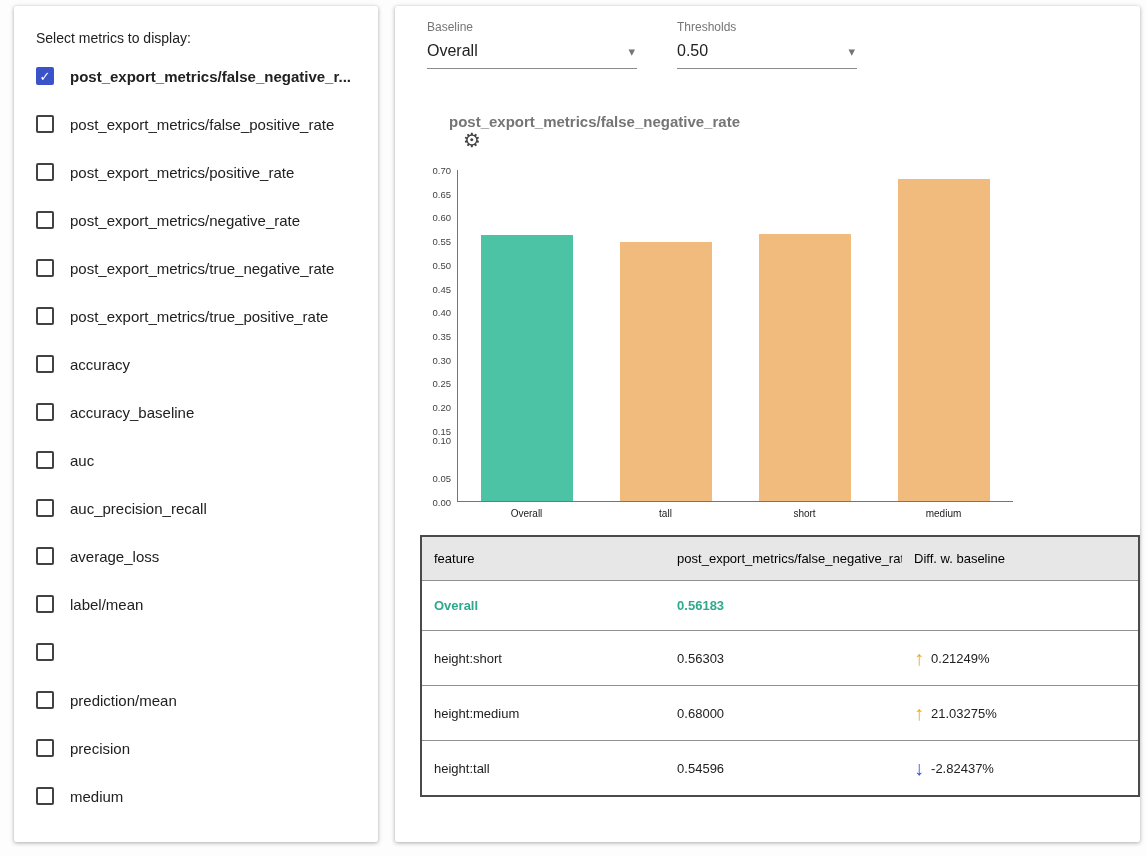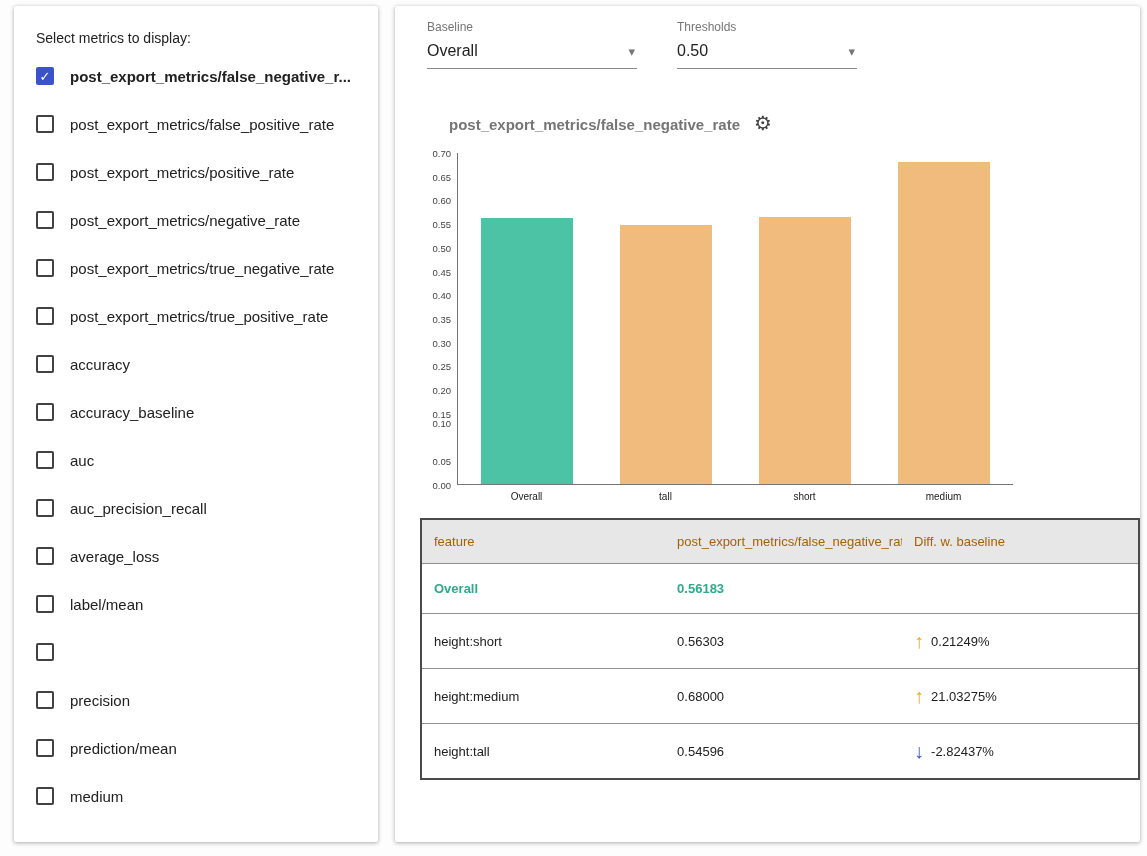--- a/index.html
+++ b/index.html
@@ -42,21 +42,21 @@
     font-size:16px; color:#212121;
     border-bottom:1px solid #8a8a8a;
     padding:3px 2px 8px 0;
     cursor:pointer;
   }
   .control.baseline .control-value { width:210px; }
   .control.thresholds .control-value { width:180px; }
   .dd-arrow { color:#757575; font-size:13px; }
 
   
-  .chart-header { margin:44px 0 16px 42px; display:flex; align-items:flex-end; }
+  .chart-header { margin:44px 0 16px 42px; display:flex; align-items:flex-start;flex-direction:column; }
   .chart-title { font-size:15px; font-weight:bold; color:#757575; }
   .gear { font-size:20px; color:#424242; margin-left:14px; cursor:pointer; line-height:1; }
   .chart { display:flex; margin:20px 0 0 12px; }
   .y-axis { position:relative; width:38px; height:332px; flex:0 0 38px; }
   .ytick {
     position:absolute; right:6px; transform:translateY(50%);
     font-size:9.5px; color:#424242;
   }
   .plot-wrap { }
   .plot {
@@ -71,21 +71,21 @@
 
   
   .metrics-table {
     width:720px; margin:16px 0 0 13px;
     border-collapse:collapse;
     border:2px solid #4a4a4a;
     table-layout:fixed;
   }
   .metrics-table th {
     background:#e7e7e7; text-align:left; font-weight:400;
-    font-size:13px; color:#a16207; padding:14px 12px;
+    font-size:13px; color:#000000; padding:14px 12px;
     white-space:nowrap; overflow:hidden;
   }
   .metrics-table th:nth-child(1) { width:34%; }
   .metrics-table th:nth-child(2) { width:33%; }
   .metrics-table th:nth-child(3) { width:33%; }
   .metrics-table tbody tr { border-top:1px solid #919191; background:#fff; }
   .metrics-table td {
     font-size:13px; color:#212121; padding:17px 12px; vertical-align:middle;
   }
   .diff-cell { display:flex; align-items:center; gap:7px; }
@@ -145,25 +145,25 @@
         </div>
         <div class="metric-item">
           <span class="checkbox"></span>
           <span class="metric-label">label/mean</span>
         </div>
         <div class="metric-item">
           <span class="checkbox"></span>
         </div>
         <div class="metric-item">
           <span class="checkbox"></span>
+          <span class="metric-label">prediction/mean</span>
+        </div>
+        <div class="metric-item">
+          <span class="checkbox"></span>
           <span class="metric-label">precision</span>
-        </div>
-        <div class="metric-item">
-          <span class="checkbox"></span>
-          <span class="metric-label">prediction/mean</span>
         </div>
         <div class="metric-item">
           <span class="checkbox"></span>
           <span class="metric-label">medium</span>
         </div>
       </div>
   </section>
 
   <section class="card right-card">
 

